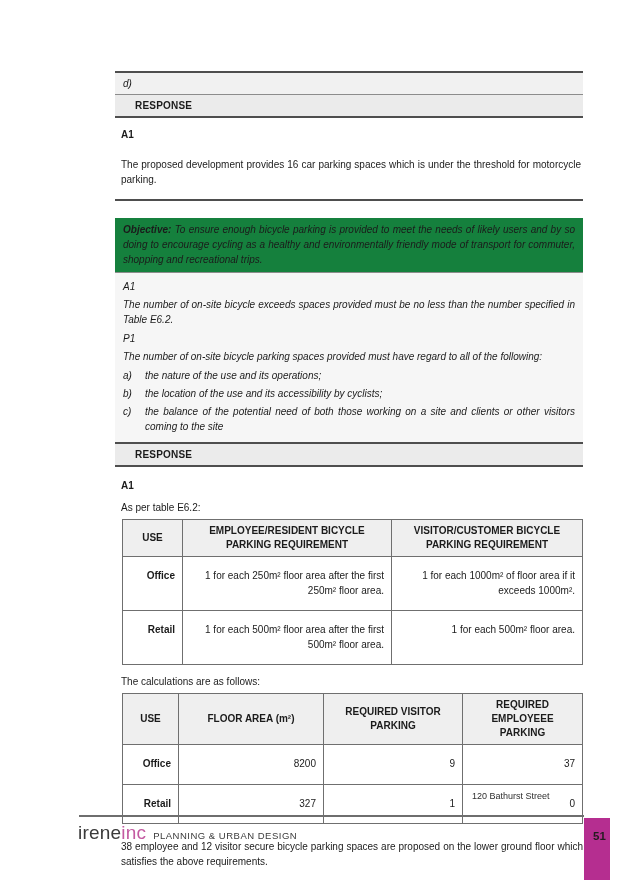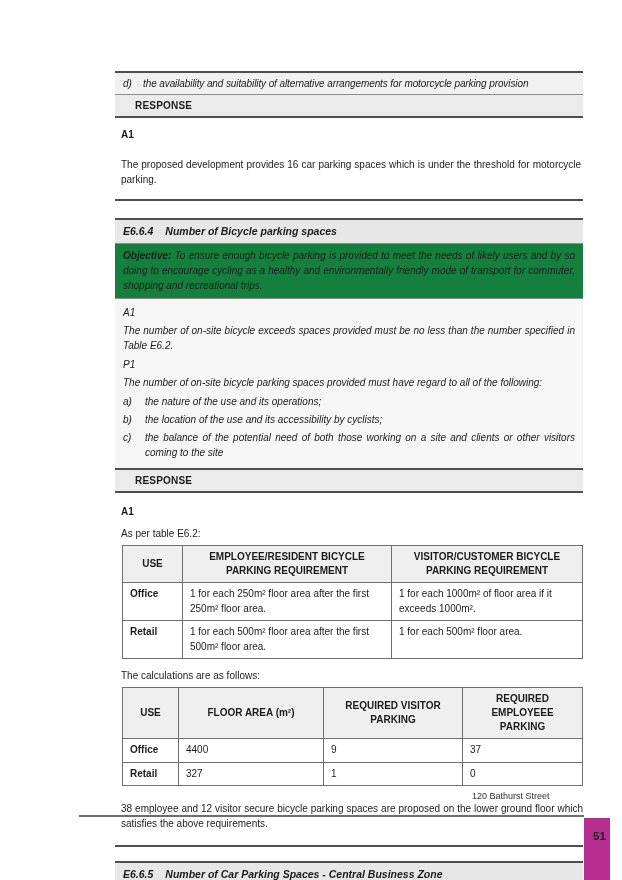--- a/index.html
+++ b/index.html
@@ -50,21 +50,21 @@
   .answer-white-b{padding:8px 0 6px 6px;}
   .intro-line{margin:0 0 4px;}
 
   
   table.doc{border-collapse:collapse;margin:2px 0 9px 1px;table-layout:fixed;}
   table.doc th,table.doc td{border:1px solid #6f6f6f;}
   table.doc th{
     background:#efefef;font-weight:bold;text-align:center;
     padding:4px 5px;line-height:14px;vertical-align:middle;
   }
-  table.doc td{padding:4px 7px;line-height:14.5px;vertical-align:top;text-align:left;margin-top:48px;}
+  table.doc td{padding:12px 7px;line-height:14.5px;vertical-align:top;text-align:right;margin-top:48px;}
   td.cell-use{font-weight:bold;}
 
   
   .block-c{margin-top:14px;}
   .block-c .row-heading{border-bottom:2px solid #4e4e4e;}
 
   
   .footer-rule{position:absolute;left:79px;top:815px;width:505px;height:2px;background:#6e6e6e;}
   .logo{position:absolute;left:78px;top:821px;font-size:19px;line-height:24px;color:#3a3a3a;letter-spacing:.2px;}
   .logo .logo-inc{color:var(--logo-pink,#c35aa1);}
@@ -78,33 +78,29 @@
 </style>
 </head>
 <body>
 
 <div class="page">
   <div class="content">
 
     <div class="block-a">
       <div class="row-clause">
         <span class="clause-marker">d)</span>
-        <span class="clause-text">the availability and suitability of alternative arrangements for motorcycle parking provision</span>
       </div>
       <div class="row-response">RESPONSE</div>
       <div class="answer-white">
         <div class="label-bold">A1</div>
         <p class="body">The proposed development provides 16 car parking spaces which is under the threshold for motorcycle parking.</p>
       </div>
     </div>
 
     <div class="block-b">
-      <div class="row-heading">
-        <span class="heading-number">E6.6.4</span><span>Number of Bicycle parking spaces</span>
-      </div>
       <div class="row-objective">
         <span class="obj-label">Objective:</span>
         <span>To ensure enough bicycle parking is provided to meet the needs of likely users and by so doing to encourage cycling as a healthy and environmentally friendly mode of transport for commuter, shopping and recreational trips.</span>
       </div>
       <div class="reg-area">
         <div class="reg-label">A1</div>
         <p class="reg-text">The number of on-site bicycle exceeds spaces provided must be no less than the number specified in Table E6.2.</p>
         <div class="reg-label">P1</div>
         <p class="reg-text">The number of on-site bicycle parking spaces provided must have regard to all of the following:</p>
         <div class="crit">
@@ -166,21 +162,21 @@
             <tr>
               <th>USE</th>
               <th>FLOOR AREA (m²)</th>
               <th>REQUIRED VISITOR PARKING</th>
               <th>REQUIRED EMPLOYEEE PARKING</th>
             </tr>
           </thead>
           <tbody>
             <tr>
               <td class="cell-use">Office</td>
-              <td>4400</td>
+              <td>8200</td>
               <td>9</td>
               <td>37</td>
             </tr>
             <tr>
               <td class="cell-use">Retail</td>
               <td>327</td>
               <td>1</td>
               <td>0</td>
             </tr>
           </tbody>
@@ -192,17 +188,20 @@
 
     <div class="block-c">
       <div class="row-heading">
         <span class="heading-number">E6.6.5</span><span>Number of Car Parking Spaces - Central Business Zone</span>
       </div>
     </div>
 
   </div>
 
   <div class="footer-rule"></div>
+  <div class="logo">
+    <span class="logo-irene">irene</span><span class="logo-inc">inc</span><span class="tagline">PLANNING &amp; URBAN DESIGN</span>
+  </div>
   <div class="address">120 Bathurst Street</div>
   <div class="page-badge">
     <span>51</span>
   </div>
 </div>
 
 </body></html>

